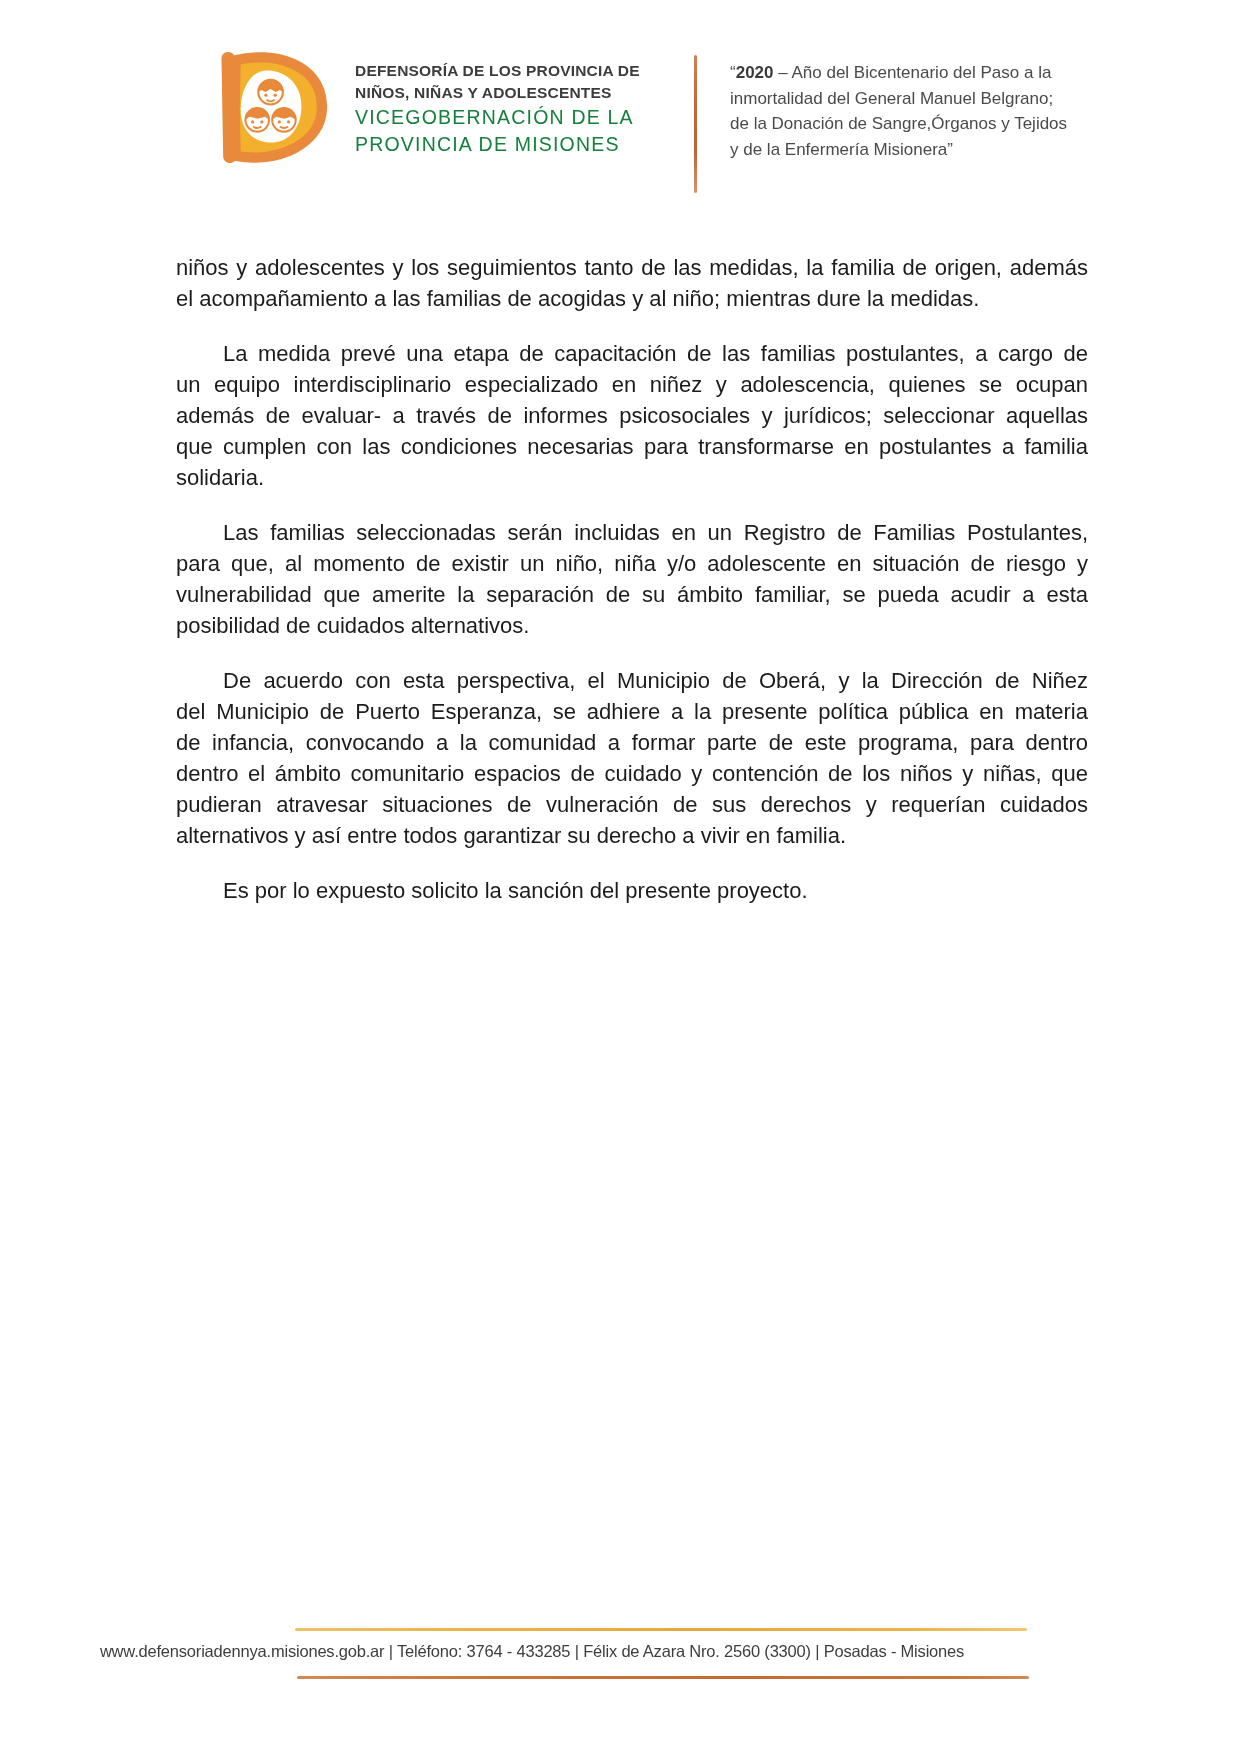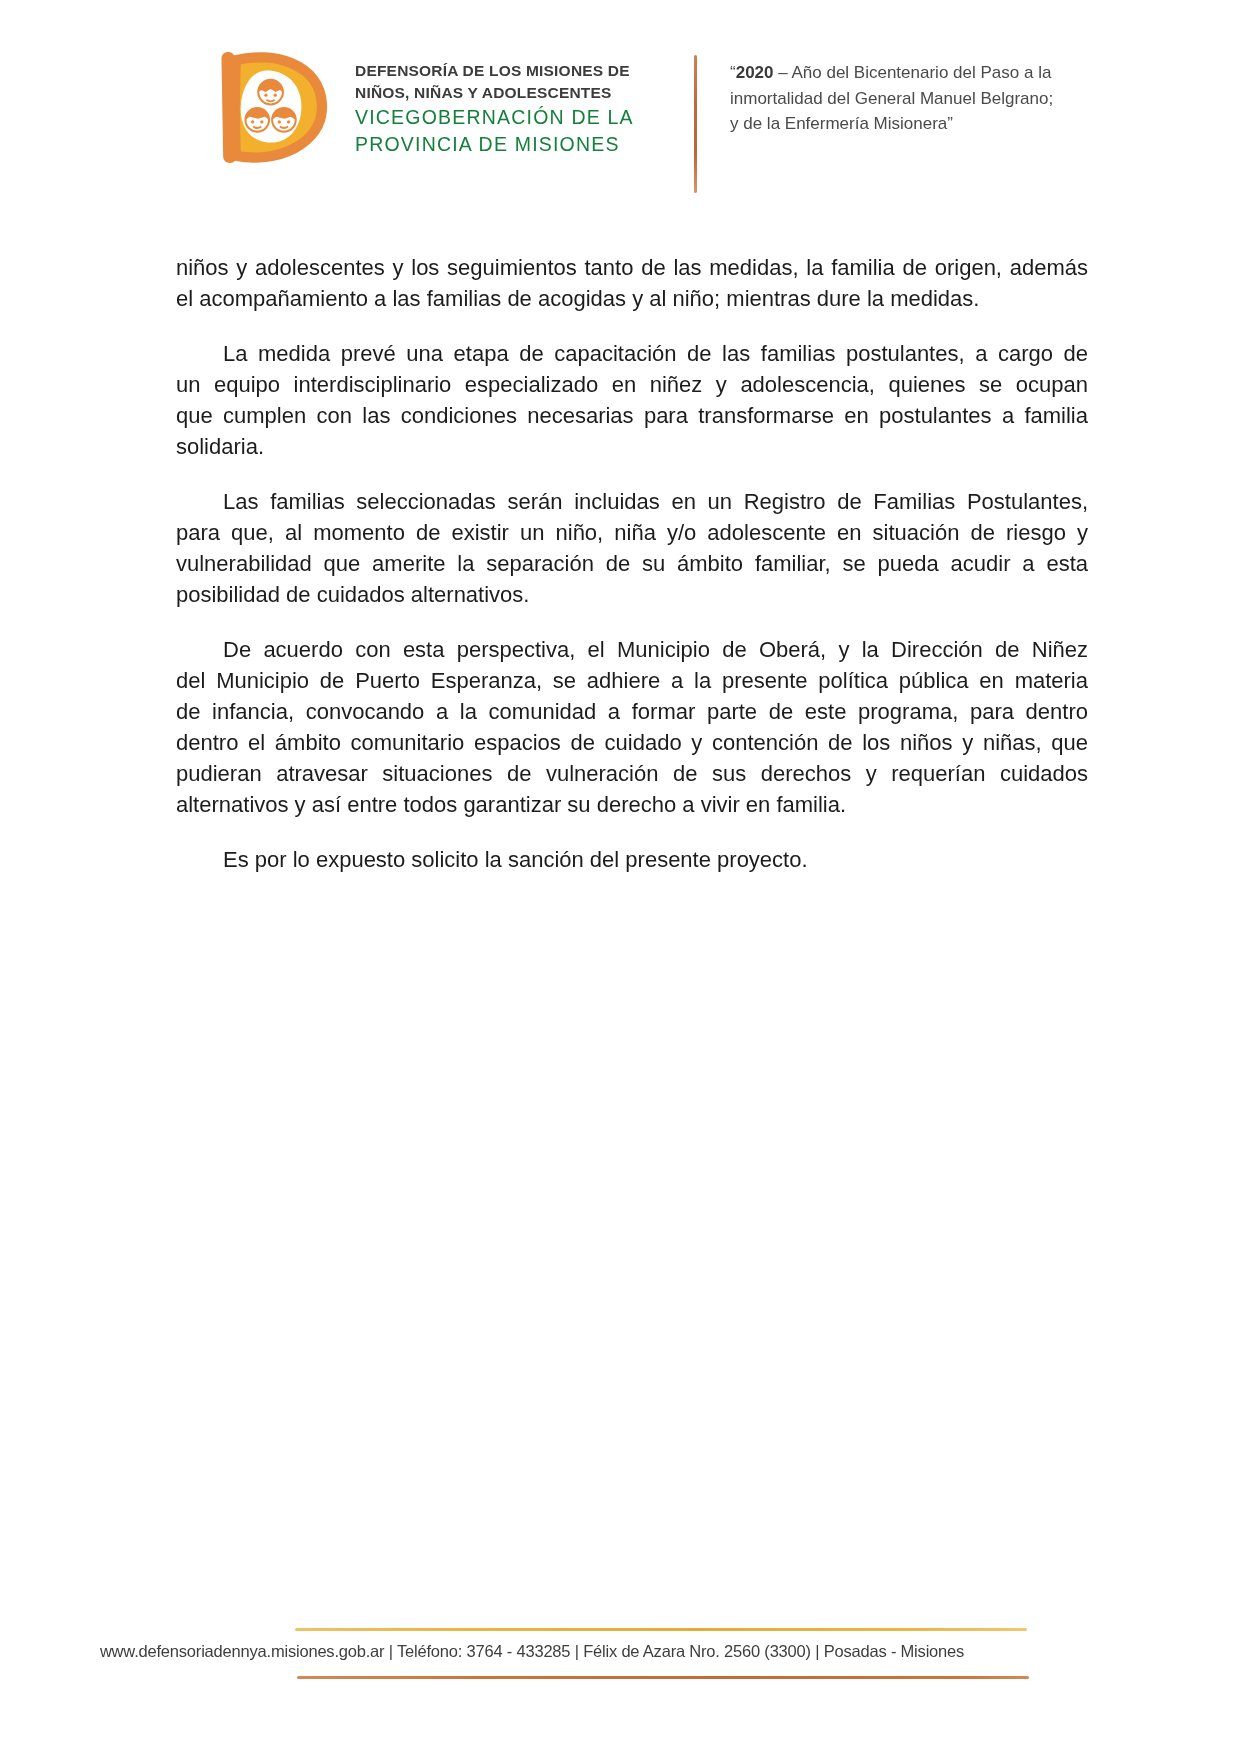--- a/index.html
+++ b/index.html
@@ -141,42 +141,44 @@
         <circle cx="76" cy="68" r="11.5"></circle>
         <path d="M64.5 68 a11.5 11.5 0 0 1 23 0 l-5 -3 -6 2 -8 -2 z" fill="#E8893C" stroke="none"></path>
         <circle cx="71.5" cy="70" r="1.6" fill="#E8893C" stroke="none"></circle>
         <circle cx="80.5" cy="70" r="1.6" fill="#E8893C" stroke="none"></circle>
         <path d="M72 74.5 q4 3 8 0" stroke-width="1.8"></path>
       </g>
     </svg>
   </div>
 
   <div class="org-block">
-    <div class="org-bold">DEFENSORÍA DE LOS MISIONES DE</div>
+    <div class="org-bold">DEFENSORÍA DE LOS PROVINCIA DE</div>
     <div class="org-bold">NIÑOS, NIÑAS Y ADOLESCENTES</div>
     <div class="org-light">VICEGOBERNACIÓN DE LA</div>
     <div class="org-light">PROVINCIA DE MISIONES</div>
   </div>
 
   <div class="header-divider"></div>
 
   <div class="quote-block">
     <div class="q-line"><span>“</span><b>2020</b><span> –  Año del Bicentenario del Paso a la</span></div>
     <div class="q-line">inmortalidad del General Manuel Belgrano;</div>
+    <div class="q-line">de la Donación de Sangre,Órganos y Tejidos</div>
     <div class="q-line">y de la Enfermería Misionera”</div>
   </div>
 
   <div class="doc-body">
       <div class="paragraph">
         <div class="line justify">niños y adolescentes y los seguimientos tanto de las medidas, la familia de origen, además</div>
         <div class="line">el acompañamiento a las familias de acogidas y al niño; mientras dure la medidas.</div>
       </div>
       <div class="paragraph">
         <div class="line justify indent">La medida prevé una etapa de capacitación de las familias postulantes, a cargo de</div>
         <div class="line justify">un equipo interdisciplinario especializado en niñez y adolescencia, quienes se ocupan</div>
+        <div class="line justify">además de evaluar- a través de informes psicosociales y jurídicos; seleccionar aquellas</div>
         <div class="line justify">que cumplen con las condiciones necesarias para transformarse en postulantes a familia</div>
         <div class="line">solidaria.</div>
       </div>
       <div class="paragraph">
         <div class="line justify indent">Las familias seleccionadas serán incluidas en un Registro de Familias Postulantes,</div>
         <div class="line justify">para que, al momento de existir un niño, niña y/o adolescente en situación de riesgo y</div>
         <div class="line justify">vulnerabilidad que amerite la separación de su ámbito familiar, se pueda acudir a esta</div>
         <div class="line">posibilidad de cuidados alternativos.</div>
       </div>
       <div class="paragraph">

